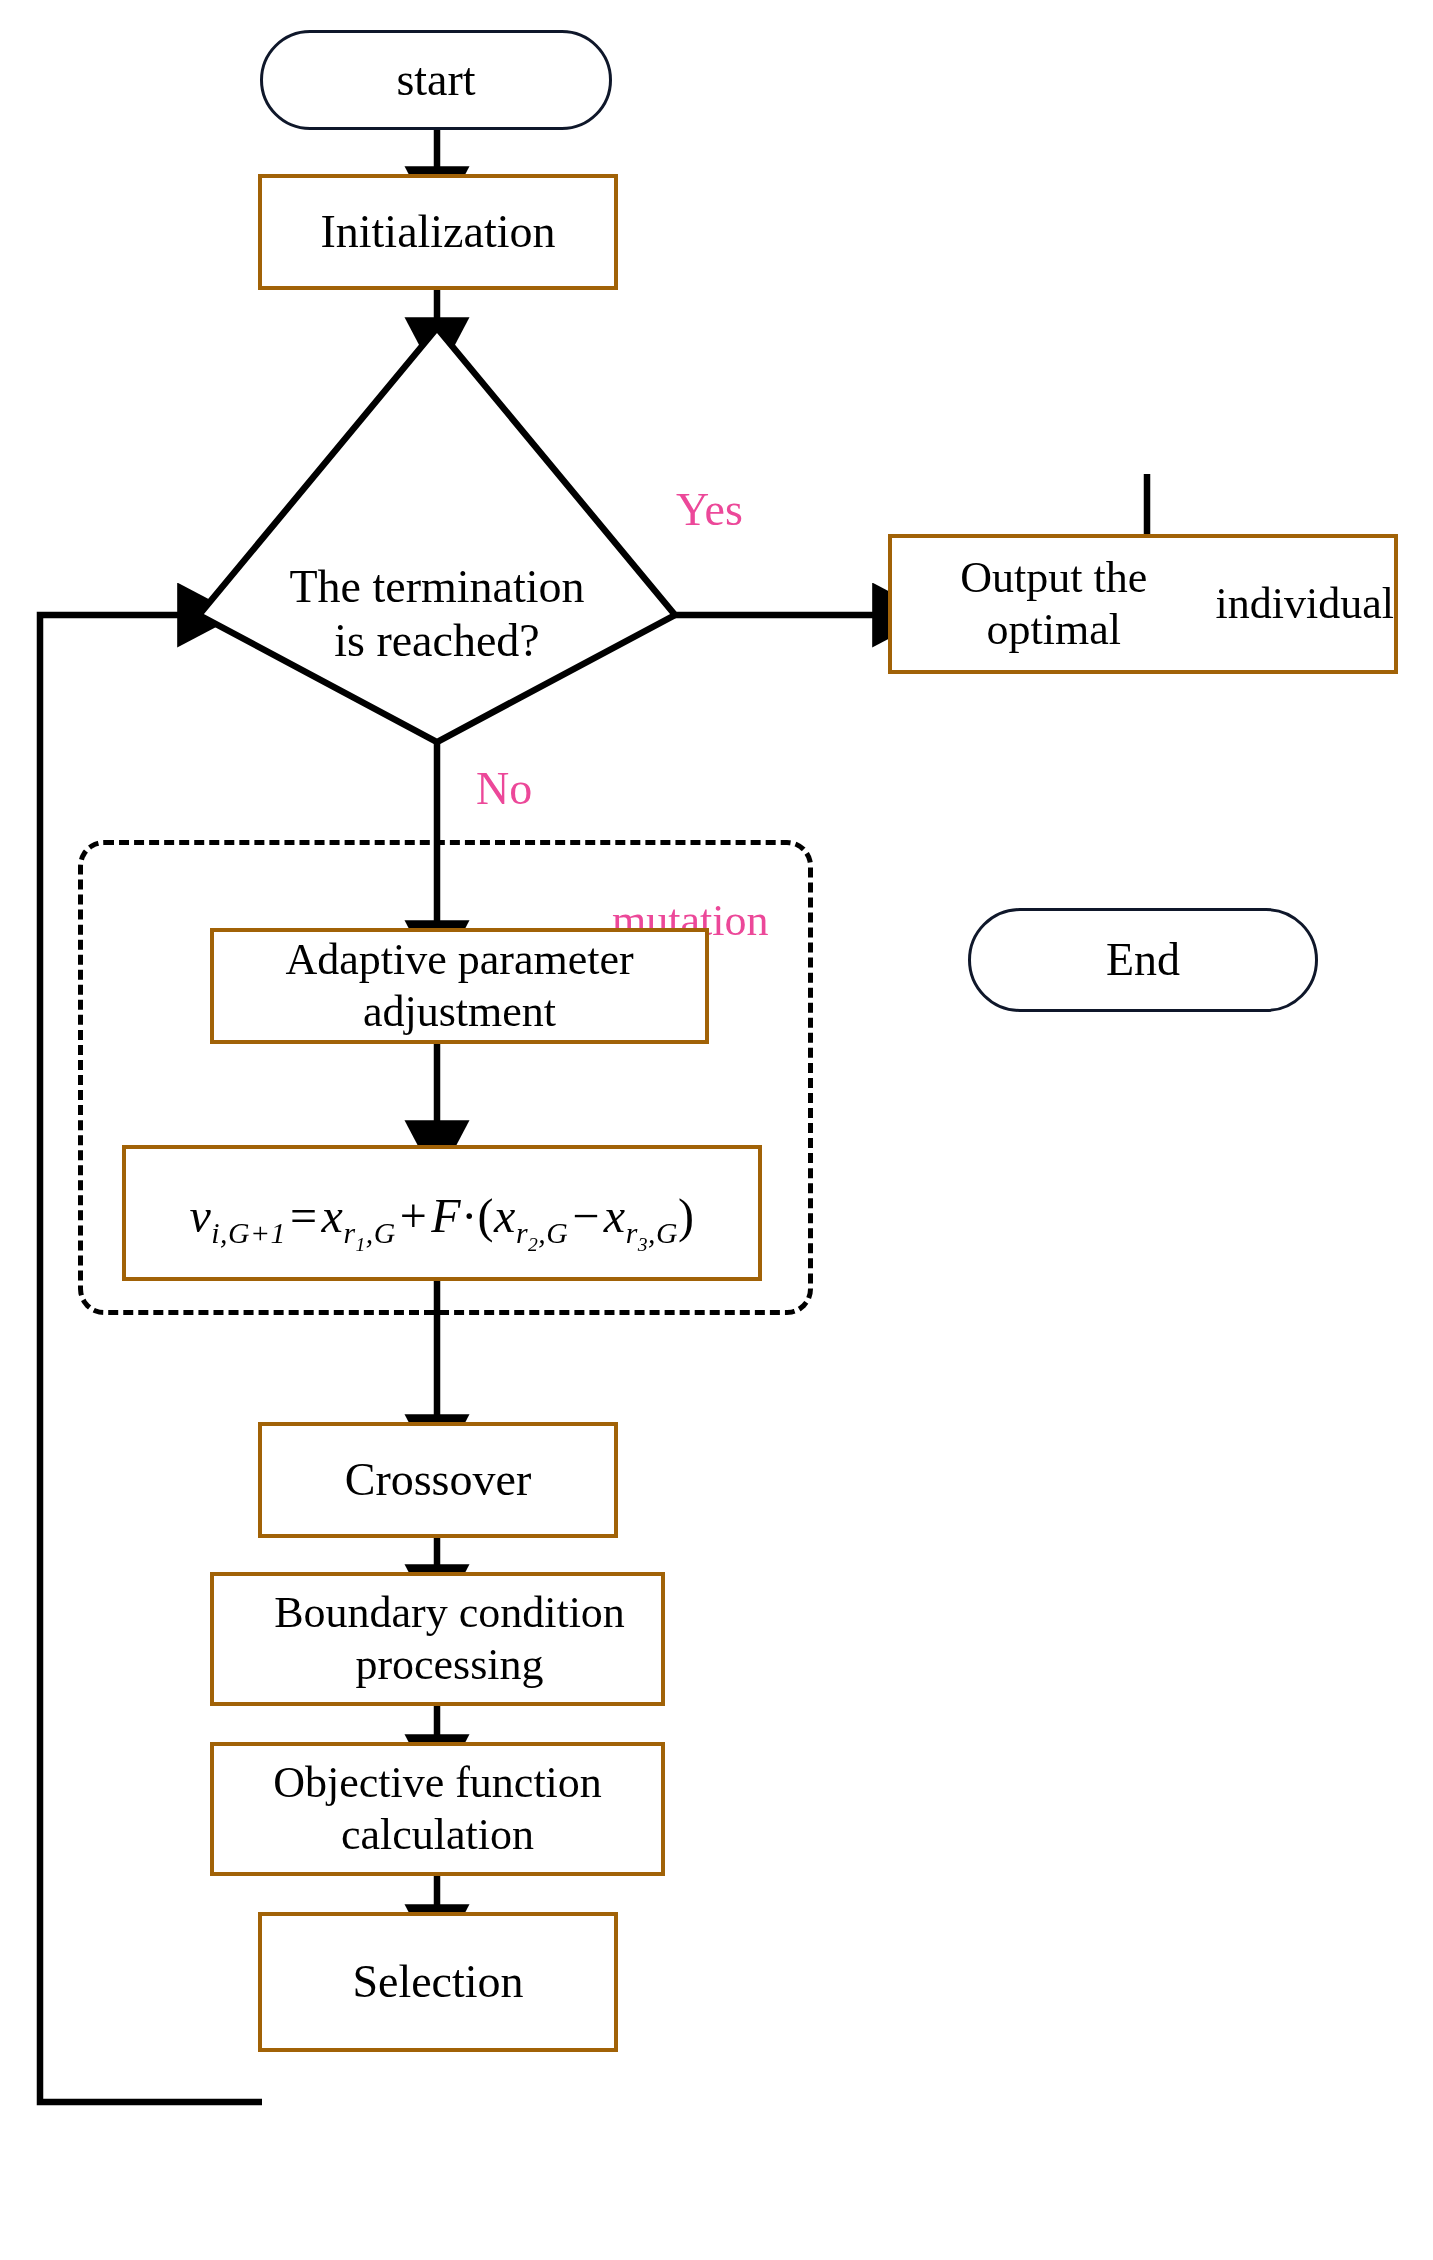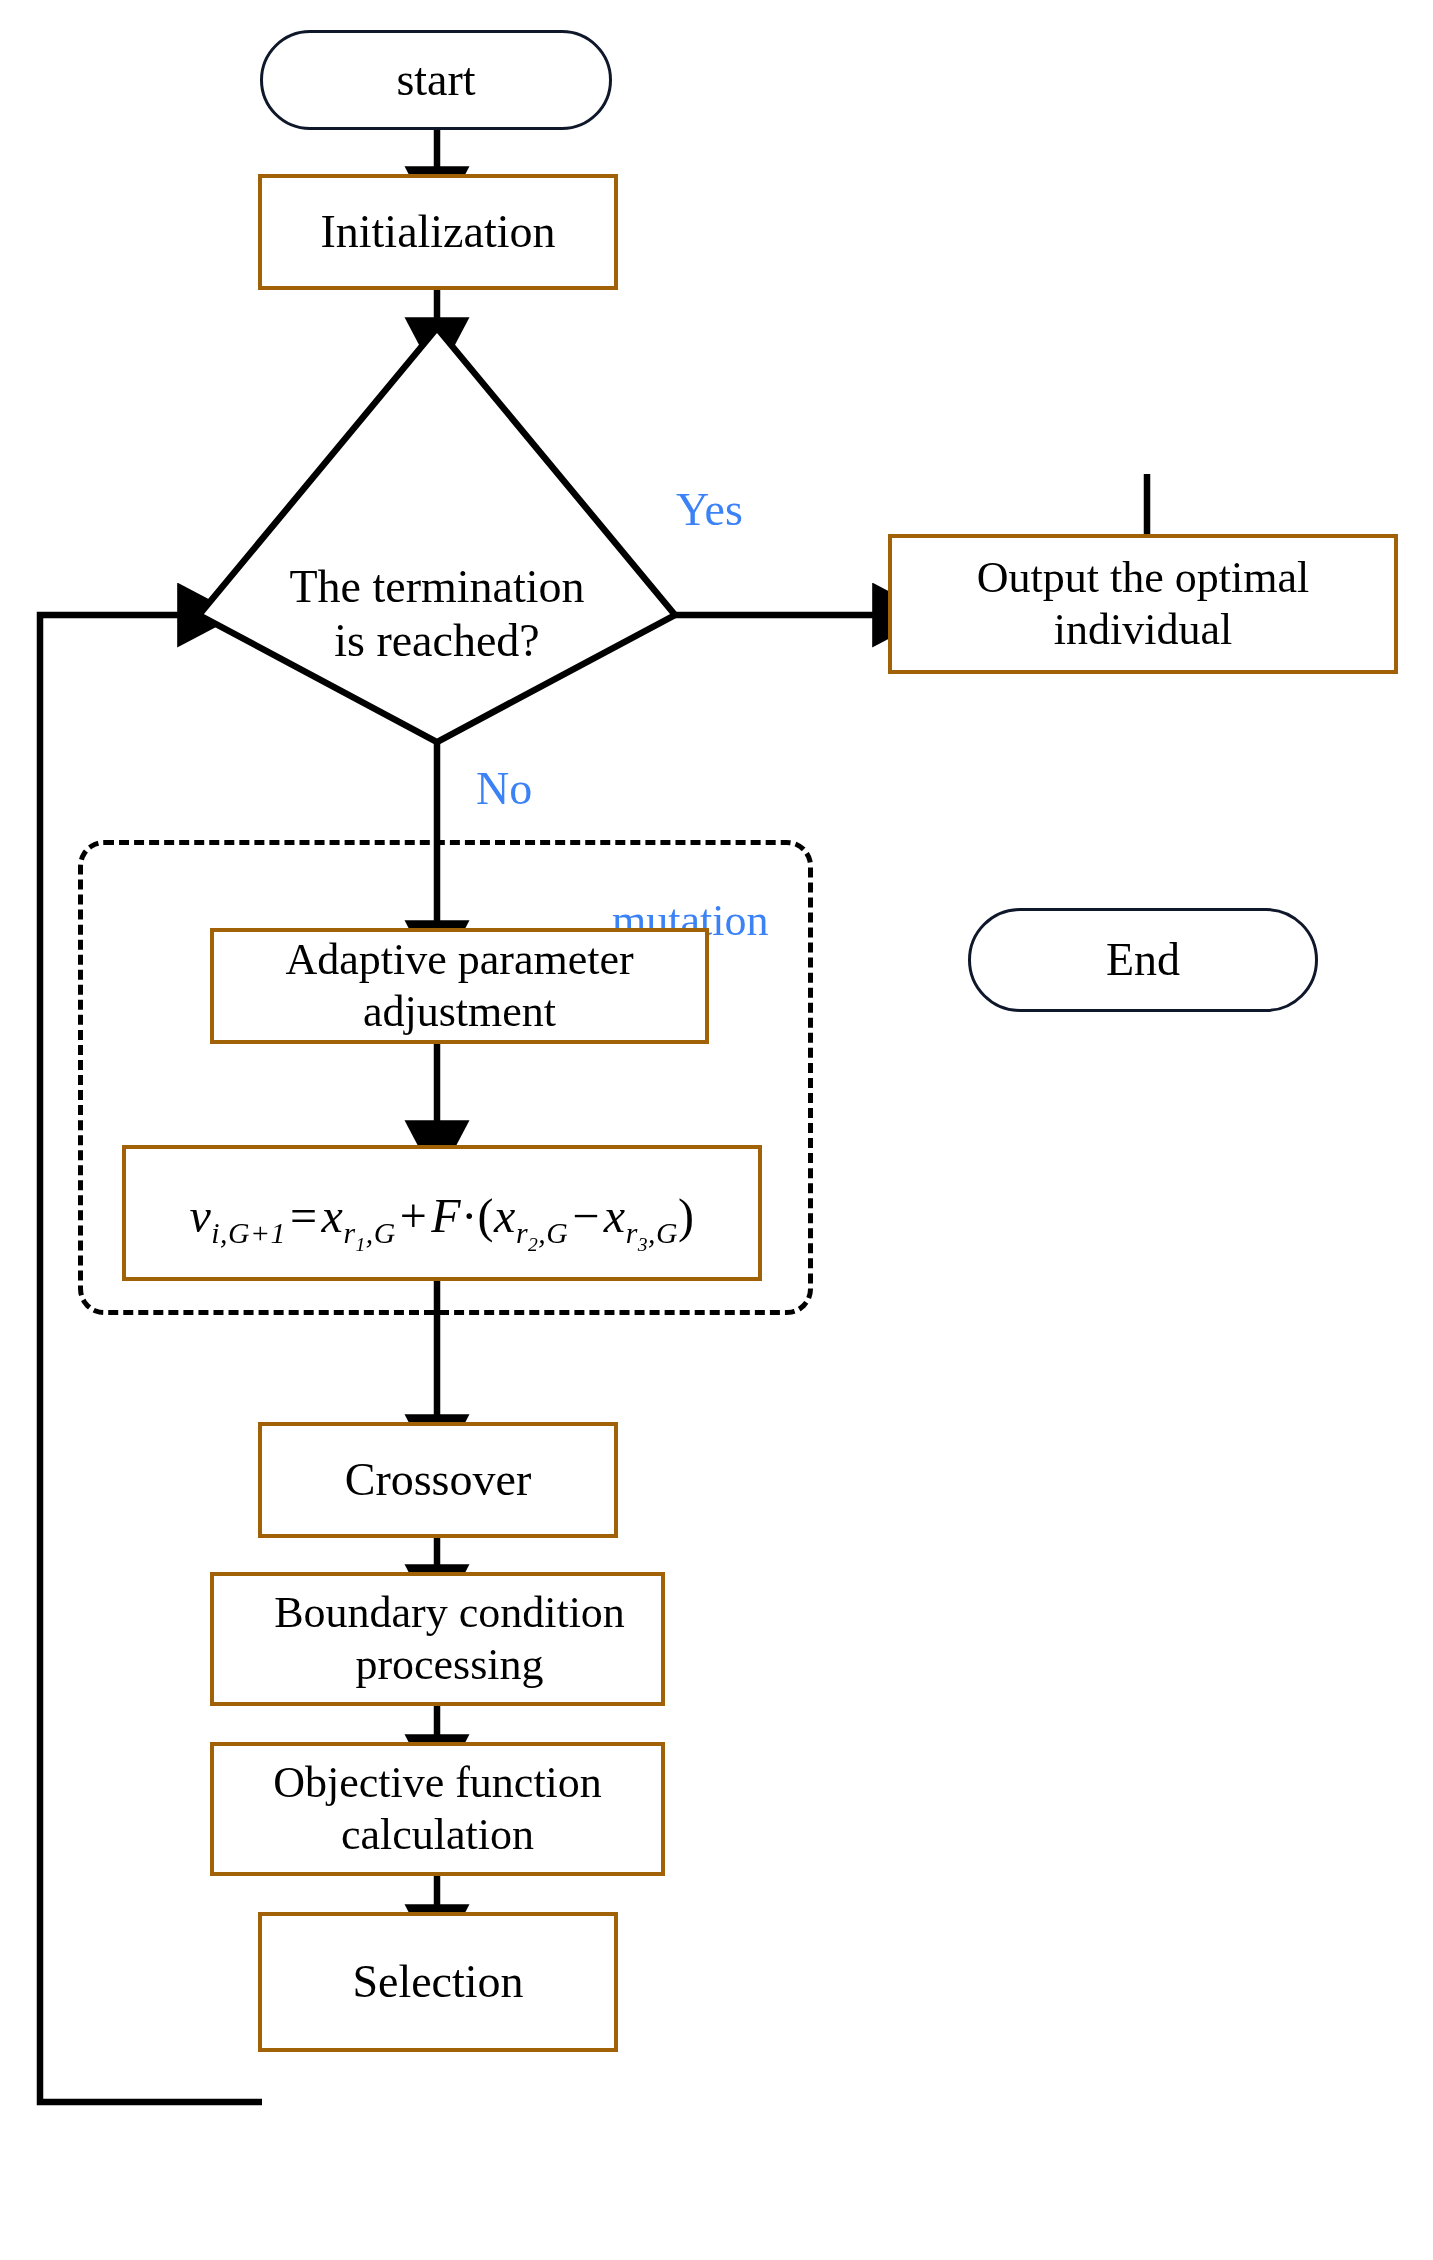--- a/index.html
+++ b/index.html
@@ -38,21 +38,21 @@
   .rect {
     border: 4px solid #a16207;
   }
   .stadium {
     border: 3px solid #0f172a;
     border-radius: 999px;
   }
   .lbl {
     position: absolute;
     background: transparent;
-    color: #3b82f6;
+    color: #ec4899;
     white-space: nowrap;
   }
   .diamond-text {
     position: absolute;
     text-align: center;
     white-space: nowrap;
     line-height: 1.18;
   }
   .dashed-group {
     position: absolute;
@@ -131,21 +131,21 @@
 
   <div class="diamond-text" style="left:187px; top:560px; width:500px; font-size:46px;">
     <div>The termination</div>
     <div>is reached?</div>
   </div>
 
   <div class="lbl" style="left:676px; top:483px; font-size:46px;">Yes</div>
 
   <div class="lbl" style="left:476px; top:762px; font-size:46px;">No</div>
 
-  <div class="node rect" style="left:888px; top:534px; width:510px; height:140px; font-size:44px; flex-direction:column;">
+  <div class="node rect" style="left:888px; top:534px; width:510px; height:140px; font-size:44px; flex-direction:row;">
     <div>Output the optimal</div>
     <div>individual</div>
   </div>
 
   <div class="node stadium" style="left:968px; top:908px; width:350px; height:104px; font-size:46px;">
     <span>End</span>
   </div>
 
   <div class="dashed-group" style="left:78px; top:840px; width:735px; height:475px;"></div>
   <div class="lbl" style="left:612px; top:855px; font-size:44px;margin-top:40px;">mutation</div>

